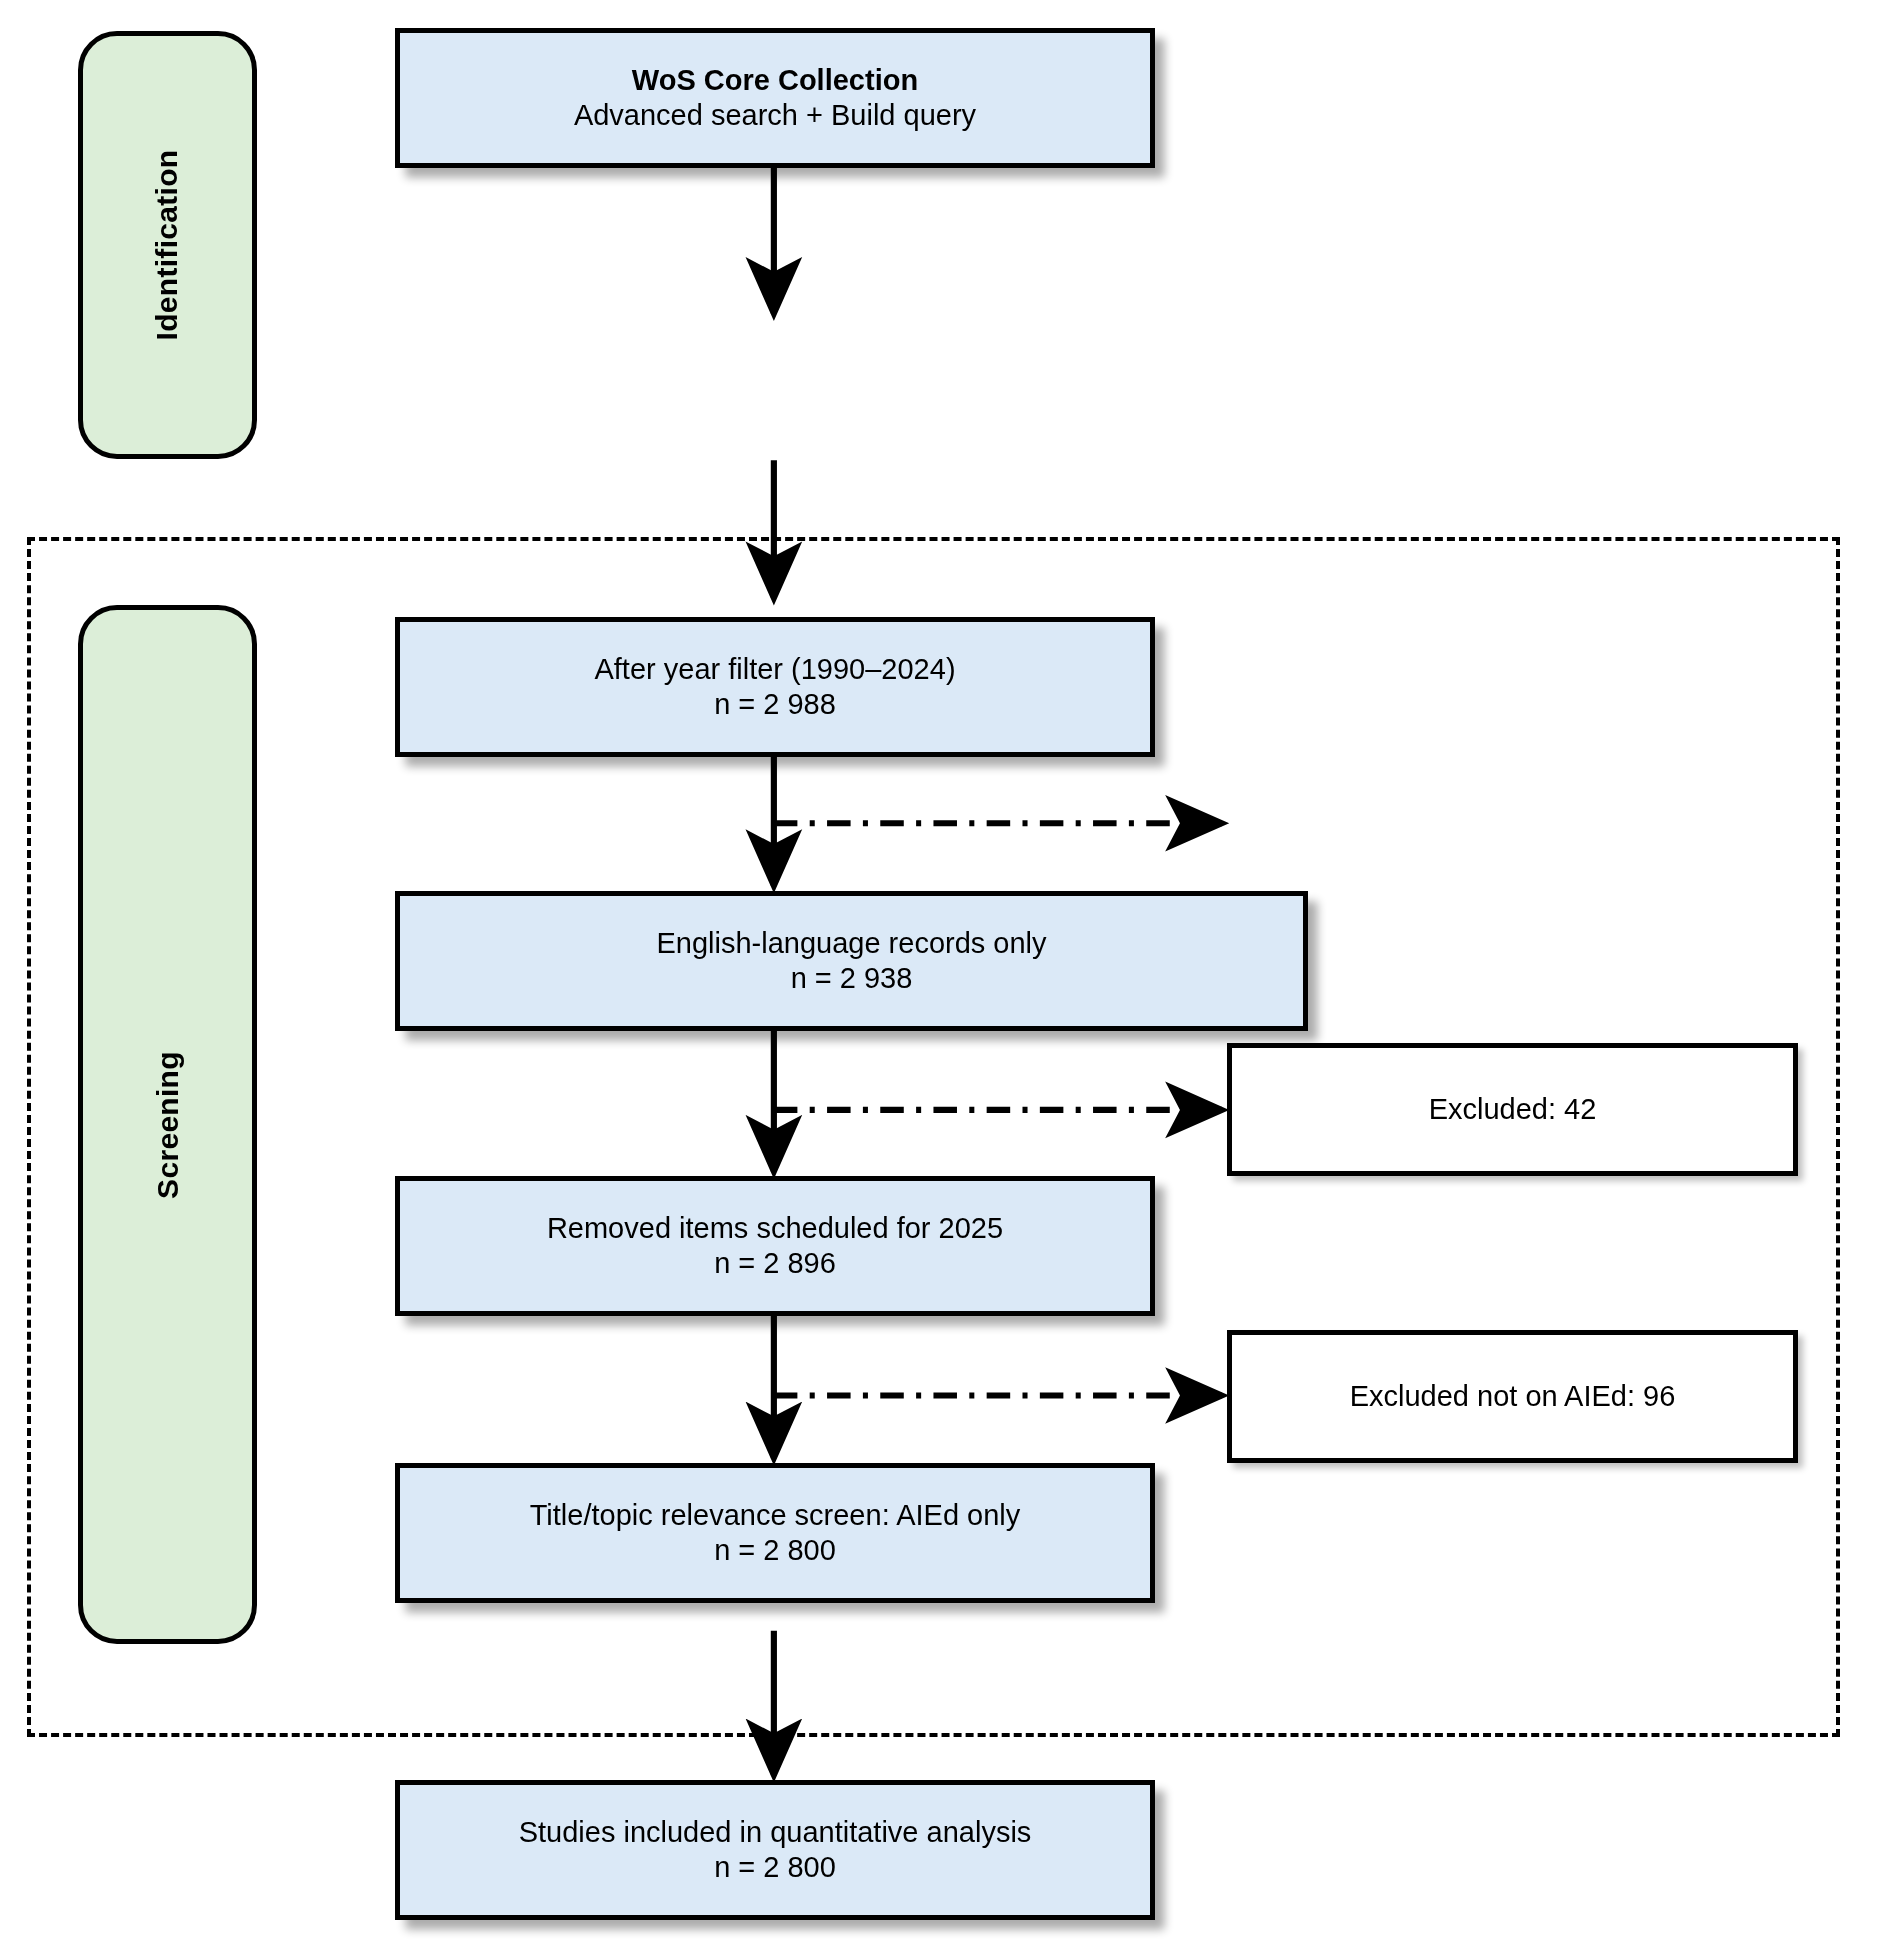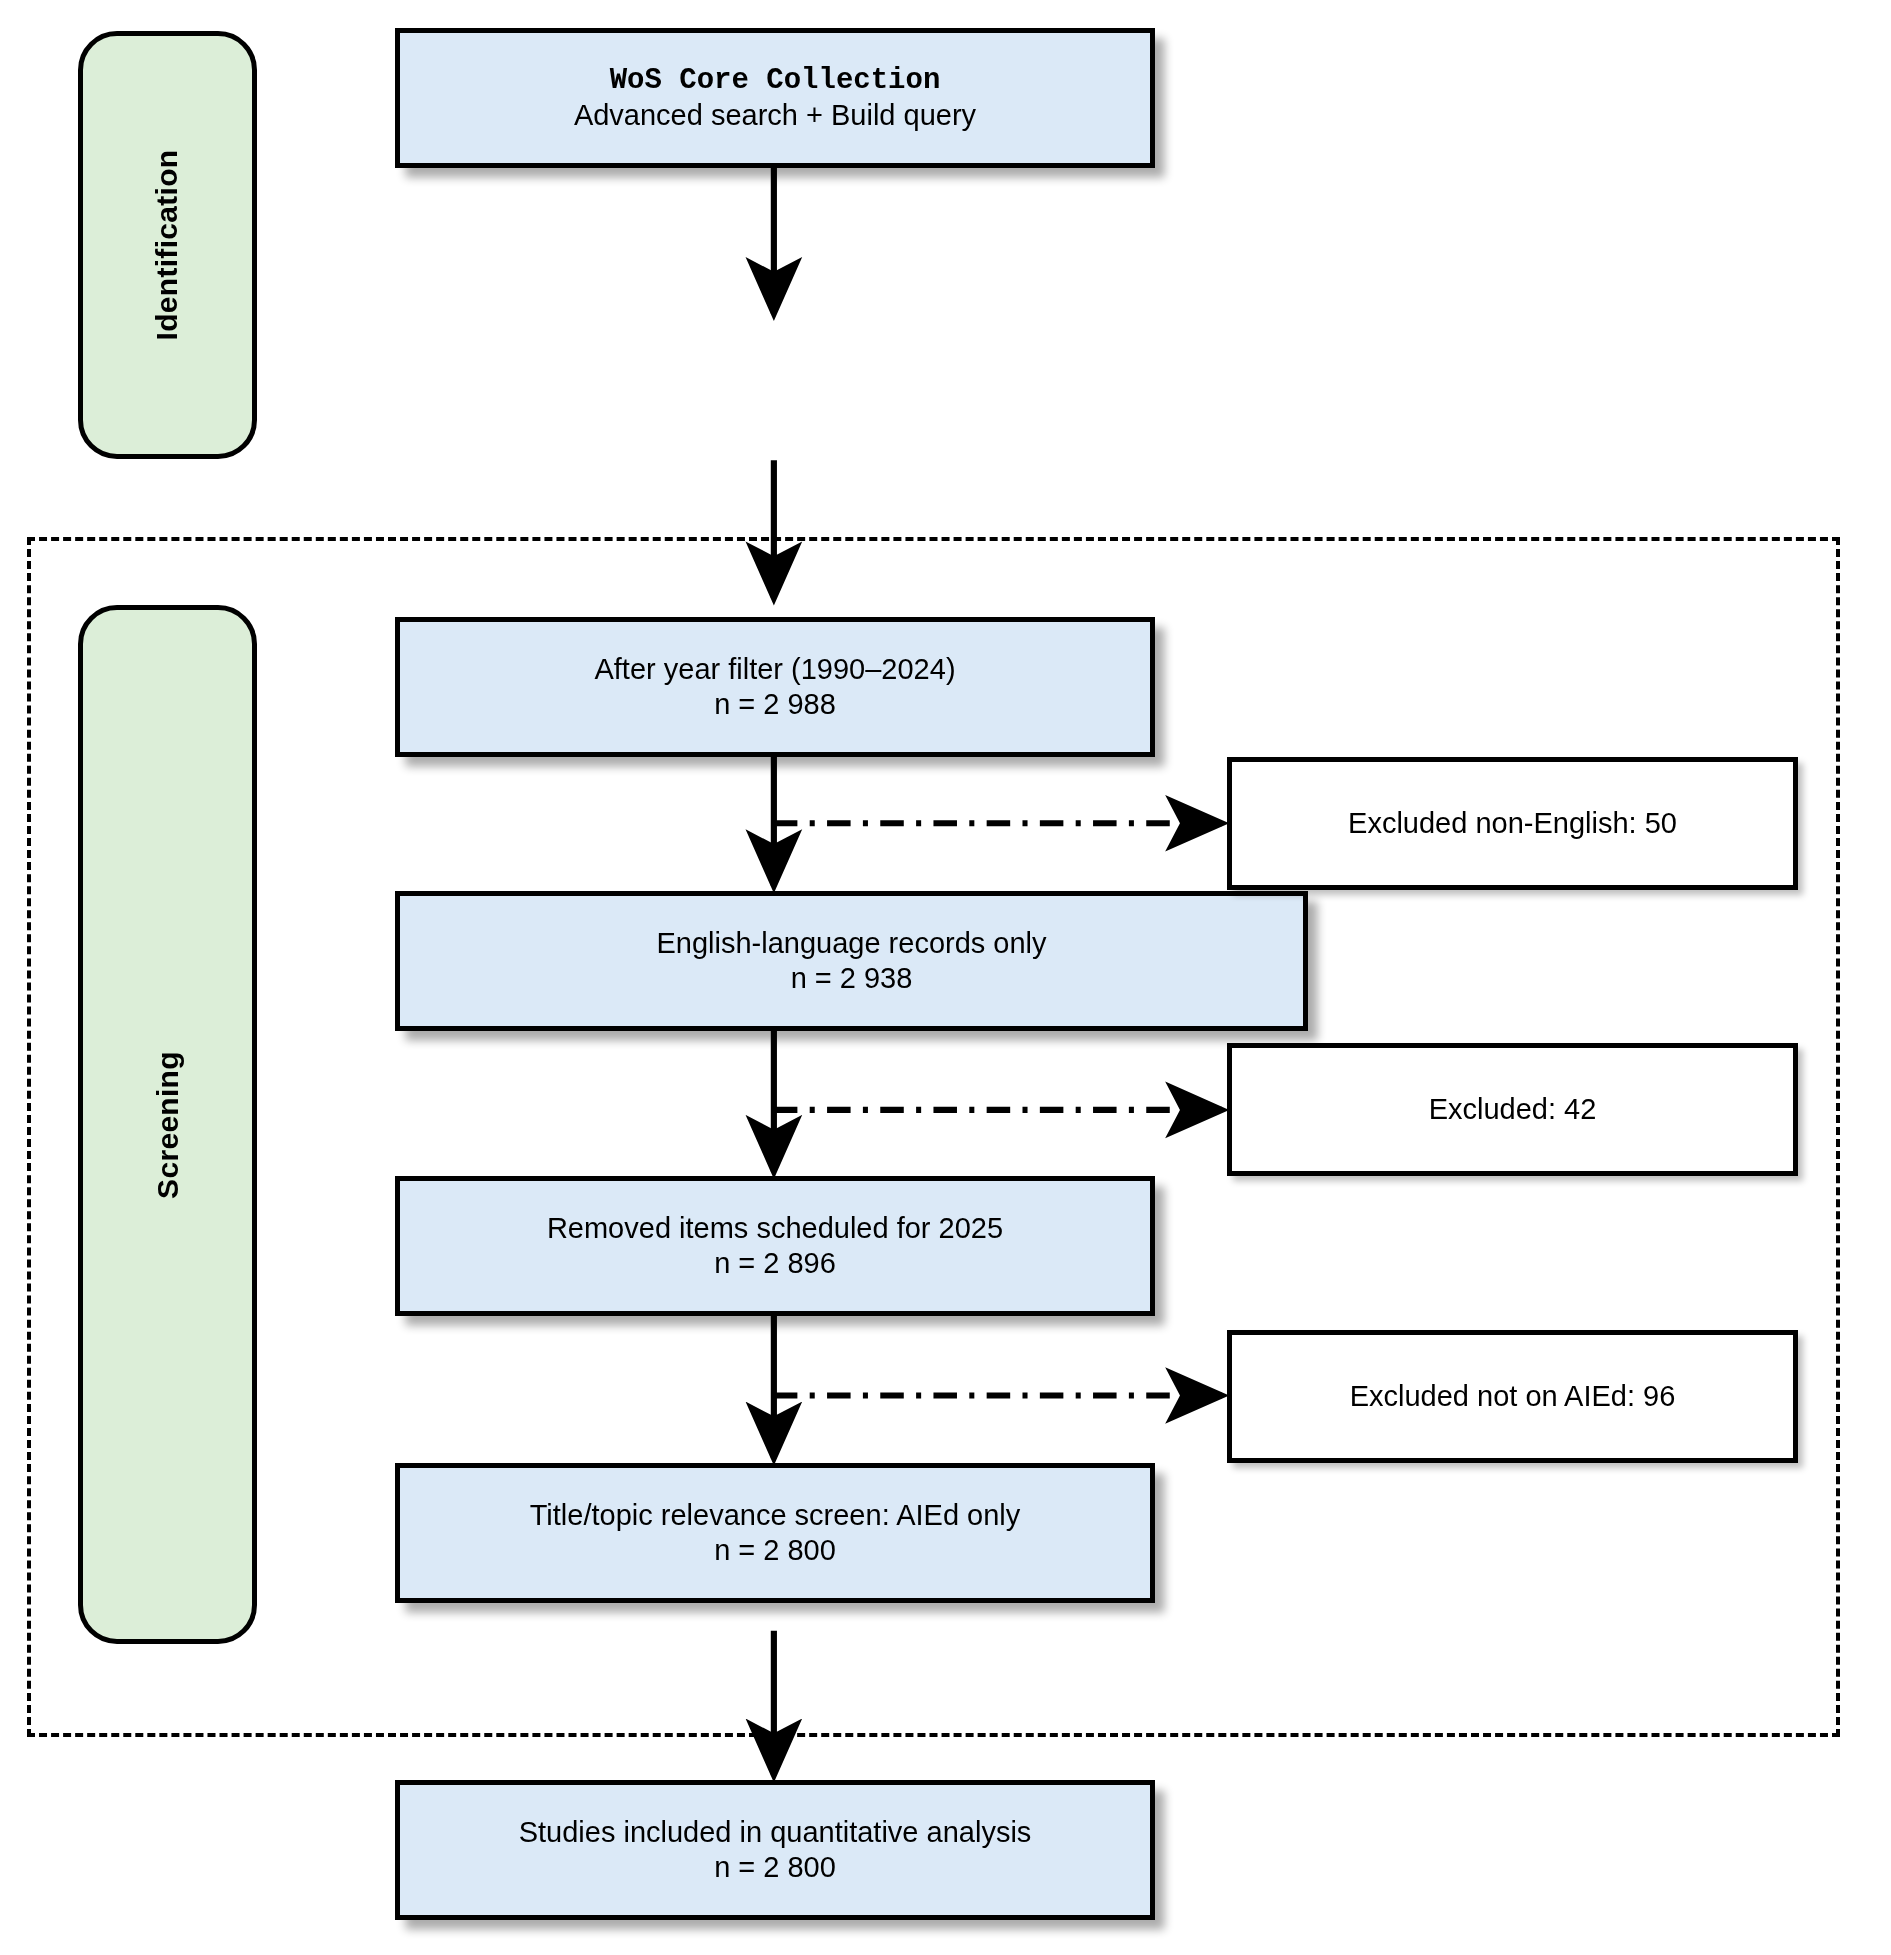--- a/index.html
+++ b/index.html
@@ -52,21 +52,21 @@
     align-items: center;
     justify-content: center;
     text-align: center;
     padding: 0 14.6px;
   }
   .node .line1 {
     font-size: 29px;
     line-height: 1.22;
     white-space: nowrap;
   }
-  .node .line1.bold { font-weight: bold; font-family: Liberation Mono, monospace; }
+  .node .line1.bold { font-weight: bold; }
   .node .line2 {
     font-size: 29px;
     line-height: 1.22;
     white-space: nowrap;
   }
 
   
   .exclusion {
     background: #ffffff;
     border: 5px solid #000000;
@@ -158,23 +158,20 @@
   <div class="abs node" style="left:395px; top:1463px; width:760px; height:140px;">
     <span class="line1">Title/topic relevance screen: AIEd only</span>
     <span class="line2">n = 2 800</span>
   </div>
 
   <div class="abs node" style="left:395px; top:1780px; width:760px; height:140px;">
     <span class="line1">Studies included in quantitative analysis</span>
     <span class="line2">n = 2 800</span>
   </div>
 
-  <div class="abs exclusion" style="left:1227px; top:757px; width:571px; height:133px;">
-    <span>Excluded non-English: 50</span>
-  </div>
 
   <div class="abs exclusion" style="left:1227px; top:1043px; width:571px; height:133px;">
     <span>Excluded: 42</span>
   </div>
 
   <div class="abs exclusion" style="left:1227px; top:1330px; width:571px; height:133px;">
     <span>Excluded not on AIEd: 96</span>
   </div>
 
 </div>

